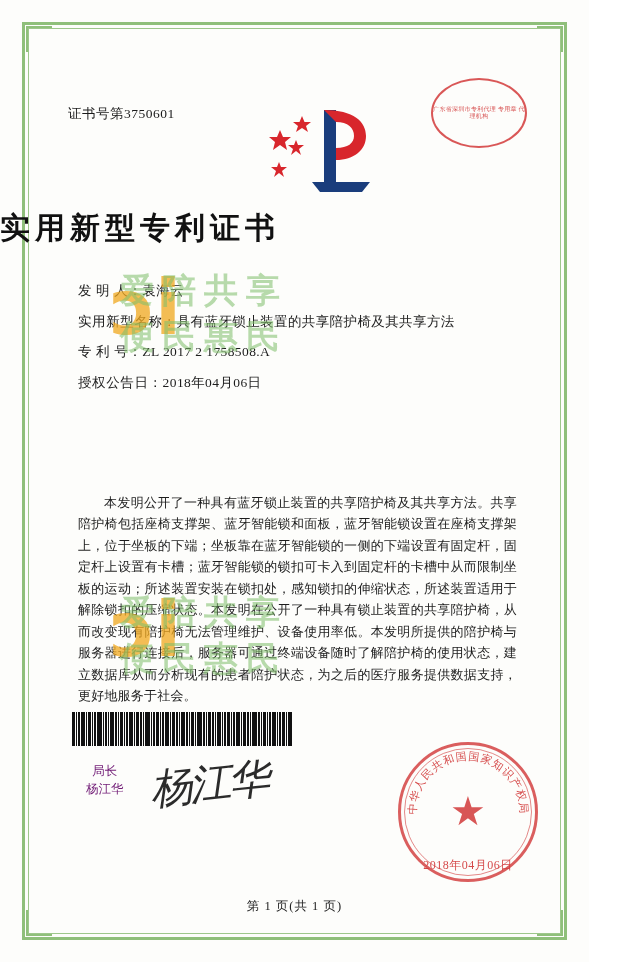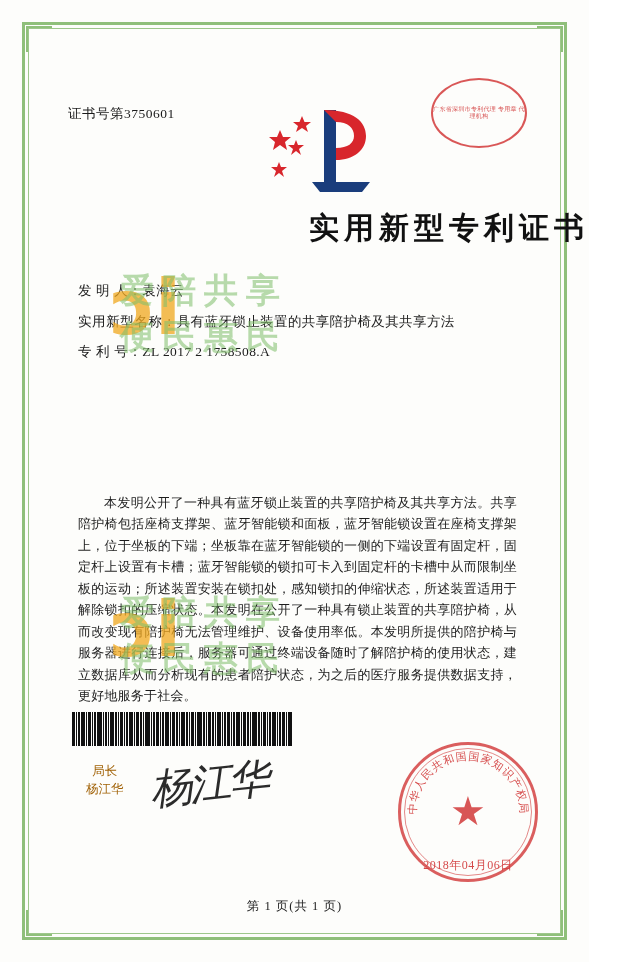--- a/index.html
+++ b/index.html
@@ -98,21 +98,21 @@
     letter-spacing: 0.3px;
     opacity: 0.9;
     text-align: center;
   }
 
   .doc-title {
     position: absolute;
     left: 0;
     right: 0;
     top: 208px;
-    text-align: right;
+    text-align: left;
     font-size: 30px;
     font-weight: bold;
     letter-spacing: 5px;
     color: #111;
   }
 
   .fields {
     position: absolute;
     left: 78px;
     top: 284px;
@@ -157,21 +157,21 @@
     background: #111;
     height: 100%;
     margin-right: 1px;
   }
 
   .signature-block {
     position: absolute;
     left: 86px;
     top: 762px;
     font-size: 12.5px;
-    color: #a16207;
+    color: #701a75;
     line-height: 1.45;
     text-align: center;
   }
   .handwriting {
     position: absolute;
     left: 150px;
     top: 756px;
     font-family: "DejaVu Serif", serif;
     font-size: 42px;
     font-style: italic;
@@ -317,20 +317,23 @@
 
   <div class="fields">
     <div class="field-row">
       <span class="field-label">发 明 人：</span><span class="field-value">袁海云</span>
     </div>
     <div class="field-row">
       <span class="field-label">实用新型名称：</span><span class="field-value">具有蓝牙锁止装置的共享陪护椅及其共享方法</span>
     </div>
     <div class="field-row">
       <span class="field-label">专 利 号：</span><span class="field-value">ZL 2017 2 1758508.A</span>
+    </div>
+    <div class="field-row">
+      <span class="field-label">授权公告日：</span><span class="field-value">2018年04月06日</span>
     </div>
   </div>
 
   <div class="abstract">本发明公开了一种具有蓝牙锁止装置的共享陪护椅及其共享方法。共享陪护椅包括座椅支撑架、蓝牙智能锁和面板，蓝牙智能锁设置在座椅支撑架上，位于坐板的下端；坐板靠在蓝牙智能锁的一侧的下端设置有固定杆，固定杆上设置有卡槽；蓝牙智能锁的锁扣可卡入到固定杆的卡槽中从而限制坐板的运动；所述装置安装在锁扣处，感知锁扣的伸缩状态，所述装置适用于解除锁扣的压缩状态。本发明在公开了一种具有锁止装置的共享陪护椅，从而改变现有陪护椅无法管理维护、设备使用率低。本发明所提供的陪护椅与服务器进行连接后，服务器可通过终端设备随时了解陪护椅的使用状态，建立数据库从而分析现有的患者陪护状态，为之后的医疗服务提供数据支持，更好地服务于社会。</div>
 
   <div class="barcode">
     <i style="width:3px"></i>
       <i style="width:1px"></i>
       <i style="width:2px"></i>
       <i style="width:4px"></i>

